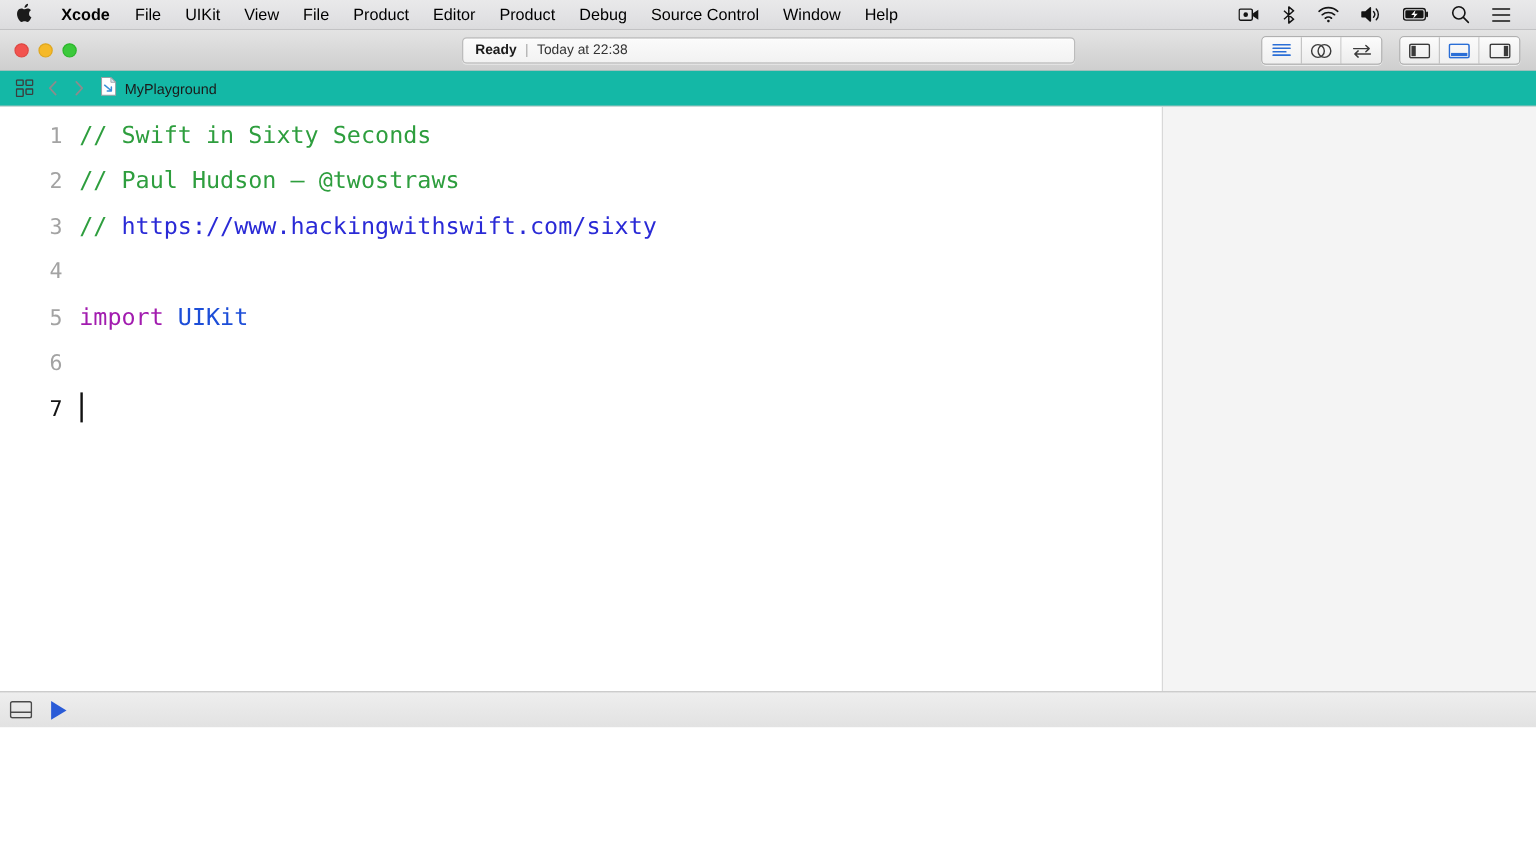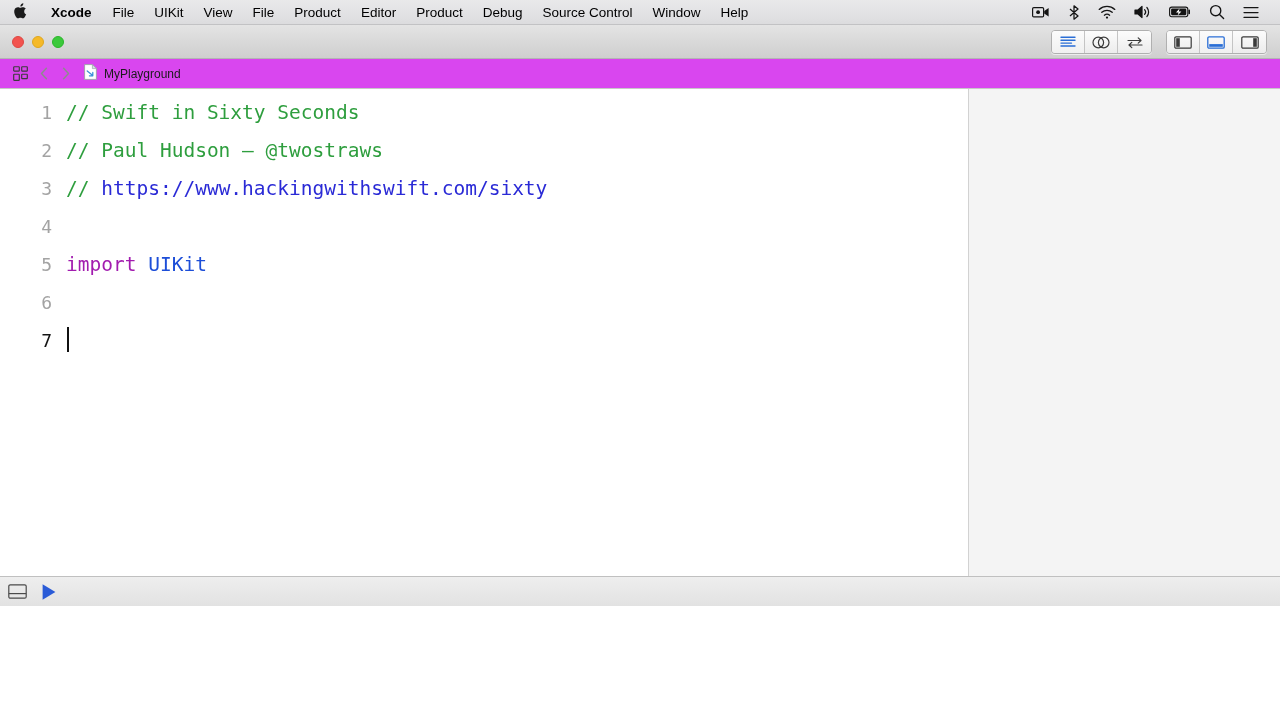--- a/index.html
+++ b/index.html
@@ -94,21 +94,21 @@
     border-right: 1px solid #c4c4c4;
     background: linear-gradient(to bottom,#fcfcfc,#ececec);
   }
   .segbtn:last-child { border-right: none; }
   .segbtn.active { background: linear-gradient(to bottom,#fbfbfb,#f0f0f0); }
 
   
   .jumpbar {
     position: absolute; top: 59px; left: 0;
     width: 1280px; height: 30px;
-    background: #d946ef;
+    background: #14b8a6;
     border-bottom: 1px solid #c8c8c8;
     display: flex; align-items: center;
     padding-left: 7px; gap: 0px;
     font-size: 12px; color: #262626;
   }
   .jb-icon { width: 26px; display: flex; align-items: center; justify-content: center; }
   .chev { width: 22px; display: flex; align-items: center; justify-content: center;
           color: #8c8c8c; font-size: 15px; }
   .crumb { display: flex; align-items: center; gap: 7px; padding-left: 7px; }
   .crumb-label { font-size: 12px; color: #1b1b1b; }
@@ -262,20 +262,25 @@
   </div>
 
   <div class="titlebar">
     <div class="traffic">
       <span class="light red"></span>
       <span class="light yellow"></span>
       <span class="light green"></span>
     </div>
   </div>
 
+  <div class="activity">
+    <span class="ready">Ready</span>
+    <span class="sep">|</span>
+    <span class="ts">Today at 22:38</span>
+  </div>
 
   <div class="toolbar-right">
     <div class="segbtns">
       <div class="segbtn active">
         <svg width="16" height="12" viewBox="0 0 16 12" stroke="#2a6ed6" stroke-width="1.4" stroke-linecap="round">
           <path d="M1 1.3 H15 M1 4.2 H15 M1 7.1 H11.5 M1 10 H15"></path>
         </svg>
       </div>
       <div class="segbtn">
         <svg width="18" height="13" viewBox="0 0 18 13" fill="none" stroke="#3a3a3a" stroke-width="1.2">

